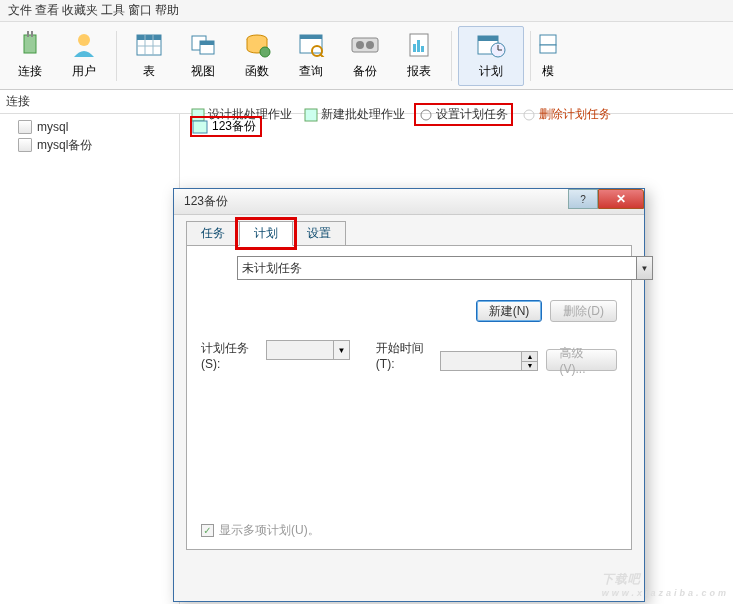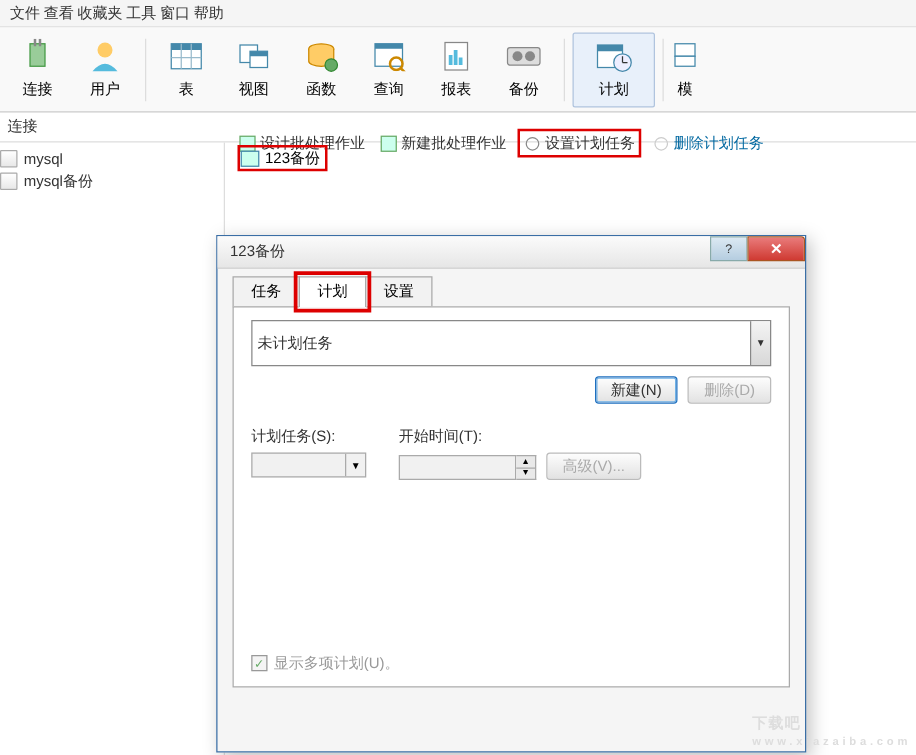--- a/index.html
+++ b/index.html
@@ -11,68 +11,68 @@
   .toolbar { height: 68px; display: flex; align-items: center; background: #f9f9f9; border-bottom: 1px solid #ccc; padding: 0 4px; gap: 2px; }
   .tool-item { width: 52px; height: 58px; display: flex; flex-direction: column; align-items: center; justify-content: center; gap: 4px; }
   .tool-item.extra { width: 66px; border: 1px solid #b0c4de; background: #e8f0fa; border-radius: 2px; height: 60px; }
   .tool-icon { width: 32px; height: 28px; display: flex; align-items: center; justify-content: center; }
   .sep { width: 1px; height: 50px; background: #ddd; margin: 0 4px; }
 
   .subbar { height: 24px; display: flex; align-items: center; border-bottom: 1px solid #ddd; }
   .sub-left { width: 180px; padding-left: 6px; color: #333; }
   .sub-items { flex: 1; display: flex; align-items: center; gap: 6px; padding-left: 8px; margin-top: 26px; }
   .sub-item { display: flex; align-items: center; gap: 3px; color: #333; padding: 1px 3px; }
-  .sub-item.dim { color: #0369a1; justify-content: space-between; }
+  .sub-item.dim { color: #c2410c; justify-content: space-between; }
   .hl-red { border: 2px solid #d00; text-align: right; }
 
   .main-area { display: flex; height: calc(100% - 114px); }
   .sidebar { width: 180px; border-right: 1px solid #ddd; padding-top: 4px; }
-  .side-item { height: 18px; display: flex; align-items: center; gap: 5px; color: #333; }
+  .side-item { height: 18px; display: flex; align-items: center; gap: 5px; padding-left: 18px; color: #333; }
   .side-icon { width: 14px; height: 14px; background: linear-gradient(#fff,#e8e8e8); border: 1px solid #aaa; border-radius: 1px; }
 
   .content { flex: 1; position: relative; }
   .backup-link { position: absolute; left: 10px; top: 2px; display: flex; align-items: center; gap: 4px; padding: 0 4px 0 0; }
 
   .dialog { position: absolute; left: 173px; top: 188px; width: 472px; height: 414px; border: 1px solid #3a6ea5; background: #f5f5f5; box-shadow: 4px 4px 14px rgba(0,0,0,.25); }
   .titlebar { height: 26px; background: linear-gradient(#fbfbfb,#e6e6e6); display: flex; align-items: center; padding-left: 10px; border-bottom: 1px solid #ccc; position: relative; }
   .title-text { color: #333; }
   .win-btns { position: absolute; right: 0; top: 0; display: flex; }
   .win-btn { width: 30px; height: 20px; border: 1px solid #8aa; background: linear-gradient(#dce9f3,#b5cde0); display: flex; align-items: center; justify-content: center; font-size: 10px; color: #333; }
   .win-btn.close { width: 46px; background: linear-gradient(#e97b7b,#cf3a32); color: #fff; border: 1px solid #a52; border-radius: 0 3px 0 0; font-size: 12px; font-weight: bold; }
 
   .tabs { display: flex; margin: 6px 0 0 12px; }
-  .tab { padding: 3px 14px; border: 1px solid #aaa; background: #f2f2f2; color: #000000; margin-right: -1px; position: relative; }
+  .tab { padding: 3px 14px; border: 1px solid #aaa; background: #f2f2f2; color: #0c4a6e; margin-right: -1px; position: relative; }
   .tab.active { background: #fff; border-bottom-color: #fff; z-index: 2; }
   .tab.hl { outline: 3px solid #d00; outline-offset: 1px; z-index: 3; }
   .tab-body { margin: 0 12px 8px 12px; background: #fff; border: 1px solid #aaa; height: 305px; padding: 10px 14px; position: relative; margin-top: -1px; }
 
-  .combo { height: 37px; width: 100%; border: 1px solid #888; background: #fff; display: flex; align-items: center; padding-left: 4px; color: #333; position: relative; }
+  .combo { height: 24px; width: 100%; border: 1px solid #888; background: #fff; display: flex; align-items: center; padding-left: 4px; color: #333; position: relative; margin-left: 36px; }
   .combo .arrow { position: absolute; right: 0; top: 0; width: 16px; height: 100%; background: linear-gradient(#f4f4f4,#d8d8d8); border-left: 1px solid #888; display: flex; align-items: center; justify-content: center; font-size: 8px; }
 
-  .btn-row { display: flex; justify-content: flex-end; gap: 8px; margin-top: 8px; align-items: flex-end; }
+  .btn-row { display: flex; justify-content: flex-end; gap: 8px; margin-top: 20px; align-items: flex-end; }
   .btn { height: 22px; padding: 0 12px; border: 1px solid #888; background: linear-gradient(#fdfdfd,#e2e2e2); border-radius: 3px; display: flex; align-items: center; color: #333; }
   .btn.primary { border-color: #1e6fbf; box-shadow: 0 0 0 1px #6fb1e6 inset; }
   .btn.dis { color: #aaa; border-color: #bbb; }
   .label { color: #333; }
   .field-row { display: flex; gap: 26px; margin-top: 18px; }
-  .field { display: flex; flex-direction: column; gap: 4px; }
+  .field { display: flex; flex-direction: row; gap: 4px; }
   .small-combo { width: 92px; height: 20px; border: 1px solid #aaa; background: #f1f1f1; display: flex; align-items: center; position: relative; }
   .small-combo .arrow { position: absolute; right: 0; top: 0; width: 16px; height: 100%; border-left: 1px solid #aaa; display: flex; align-items: center; justify-content: center; font-size: 8px; }
   .time-field { width: 110px; display: flex; }
   .time-input { flex: 1; border: 1px solid #aaa; background: #f1f1f1; height: 20px; }
   .spinner { width: 16px; height: 20px; border: 1px solid #aaa; border-left: none; background: #e9e9e9; display: flex; flex-direction: column; }
   .spinner div { flex:1; display:flex; align-items:center; justify-content:center; font-size:7px; border-bottom:1px solid #aaa; }
   .spinner div:last-child { border-bottom:none; }
 
   .chk-row { position: absolute; left: 14px; bottom: 10px; display: flex; align-items: center; gap: 5px; color: #999; }
   .chk { width: 13px; height: 13px; border: 1px solid #999; background: #f4f4f4; display: flex; align-items: center; justify-content: center; font-size: 10px; color: #6a6; }
 
   .dlg-btns { display: flex; justify-content: flex-end; gap: 6px; padding: 0 14px; margin-top: 6px; }
 
-  .watermark { position:absolute; right:4px; bottom:6px; font-size:20px; color:#ddd; font-weight:bold; letter-spacing:1px; }
+  .watermark { position:absolute; right:4px; bottom:6px; font-size:20px; color:#ddd; font-weight:bold; font-style:italic; letter-spacing:1px; }
   .watermark small { display:block; font-size:9px; text-align:center; letter-spacing:3px; }
 </style>
 </head>
 <body>
 
 <div class="menubar">
   <span>文件</span>
   <span>查看</span>
   <span>收藏夹</span>
   <span>工具</span>
@@ -139,38 +139,38 @@
           <rect x="3" y="2" width="22" height="18" fill="#fff" stroke="#48a"></rect>
           <rect x="3" y="2" width="22" height="4" fill="#48a"></rect>
           <circle cx="20" cy="18" r="5" fill="none" stroke="#c80" stroke-width="2"></circle>
           <line x1="23" y1="21" x2="27" y2="25" stroke="#c80" stroke-width="2"></line>
         </svg>
       </span>
     <span>查询</span>
   </div>
   <div class="tool-item">
     <span class="tool-icon">
+        <svg width="30" height="22">
+          <rect x="2" y="4" width="26" height="14" rx="2" fill="#ddd" stroke="#888"></rect>
+          <circle cx="10" cy="11" r="4" fill="#888"></circle>
+          <circle cx="20" cy="11" r="4" fill="#888"></circle>
+        </svg>
+      </span>
+    <span>备份</span>
+  </div>
+  <div class="tool-item">
+    <span class="tool-icon">
         <svg width="28" height="26">
           <rect x="5" y="2" width="18" height="22" fill="#fff" stroke="#888"></rect>
           <rect x="8" y="12" width="3" height="8" fill="#5bd"></rect>
           <rect x="12" y="8" width="3" height="12" fill="#5bd"></rect>
           <rect x="16" y="14" width="3" height="6" fill="#5bd"></rect>
         </svg>
       </span>
     <span>报表</span>
-  </div>
-  <div class="tool-item">
-    <span class="tool-icon">
-        <svg width="30" height="22">
-          <rect x="2" y="4" width="26" height="14" rx="2" fill="#ddd" stroke="#888"></rect>
-          <circle cx="10" cy="11" r="4" fill="#888"></circle>
-          <circle cx="20" cy="11" r="4" fill="#888"></circle>
-        </svg>
-      </span>
-    <span>备份</span>
   </div>
   <div class="sep"></div>
   <div class="tool-item extra">
     <span class="tool-icon">
         <svg width="30" height="26">
           <rect x="2" y="4" width="20" height="18" fill="#fff" stroke="#48a"></rect>
           <rect x="2" y="4" width="20" height="5" fill="#48a"></rect>
           <circle cx="22" cy="18" r="7" fill="#eef" stroke="#48a"></circle>
           <line x1="22" y1="18" x2="22" y2="13" stroke="#333"></line>
           <line x1="22" y1="18" x2="26" y2="18" stroke="#333"></line>

